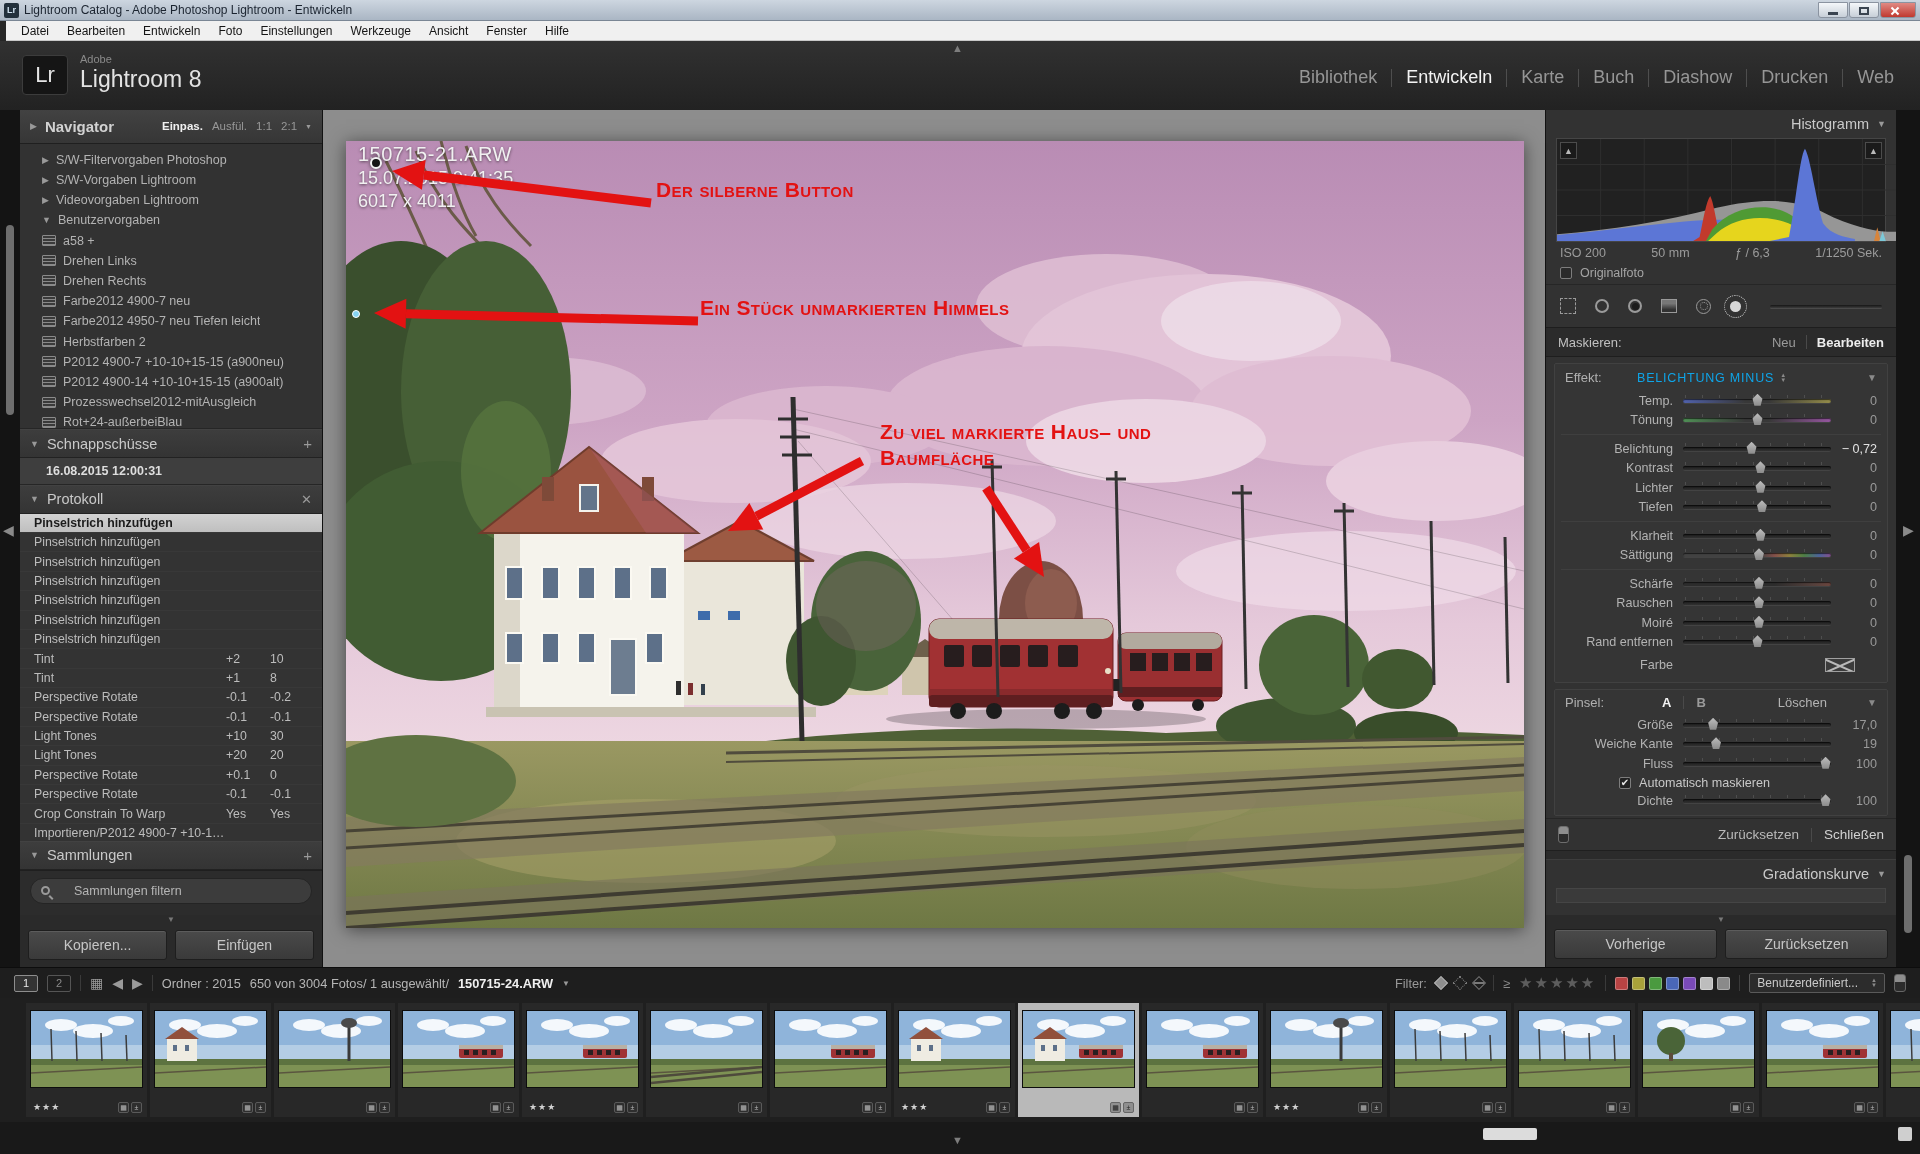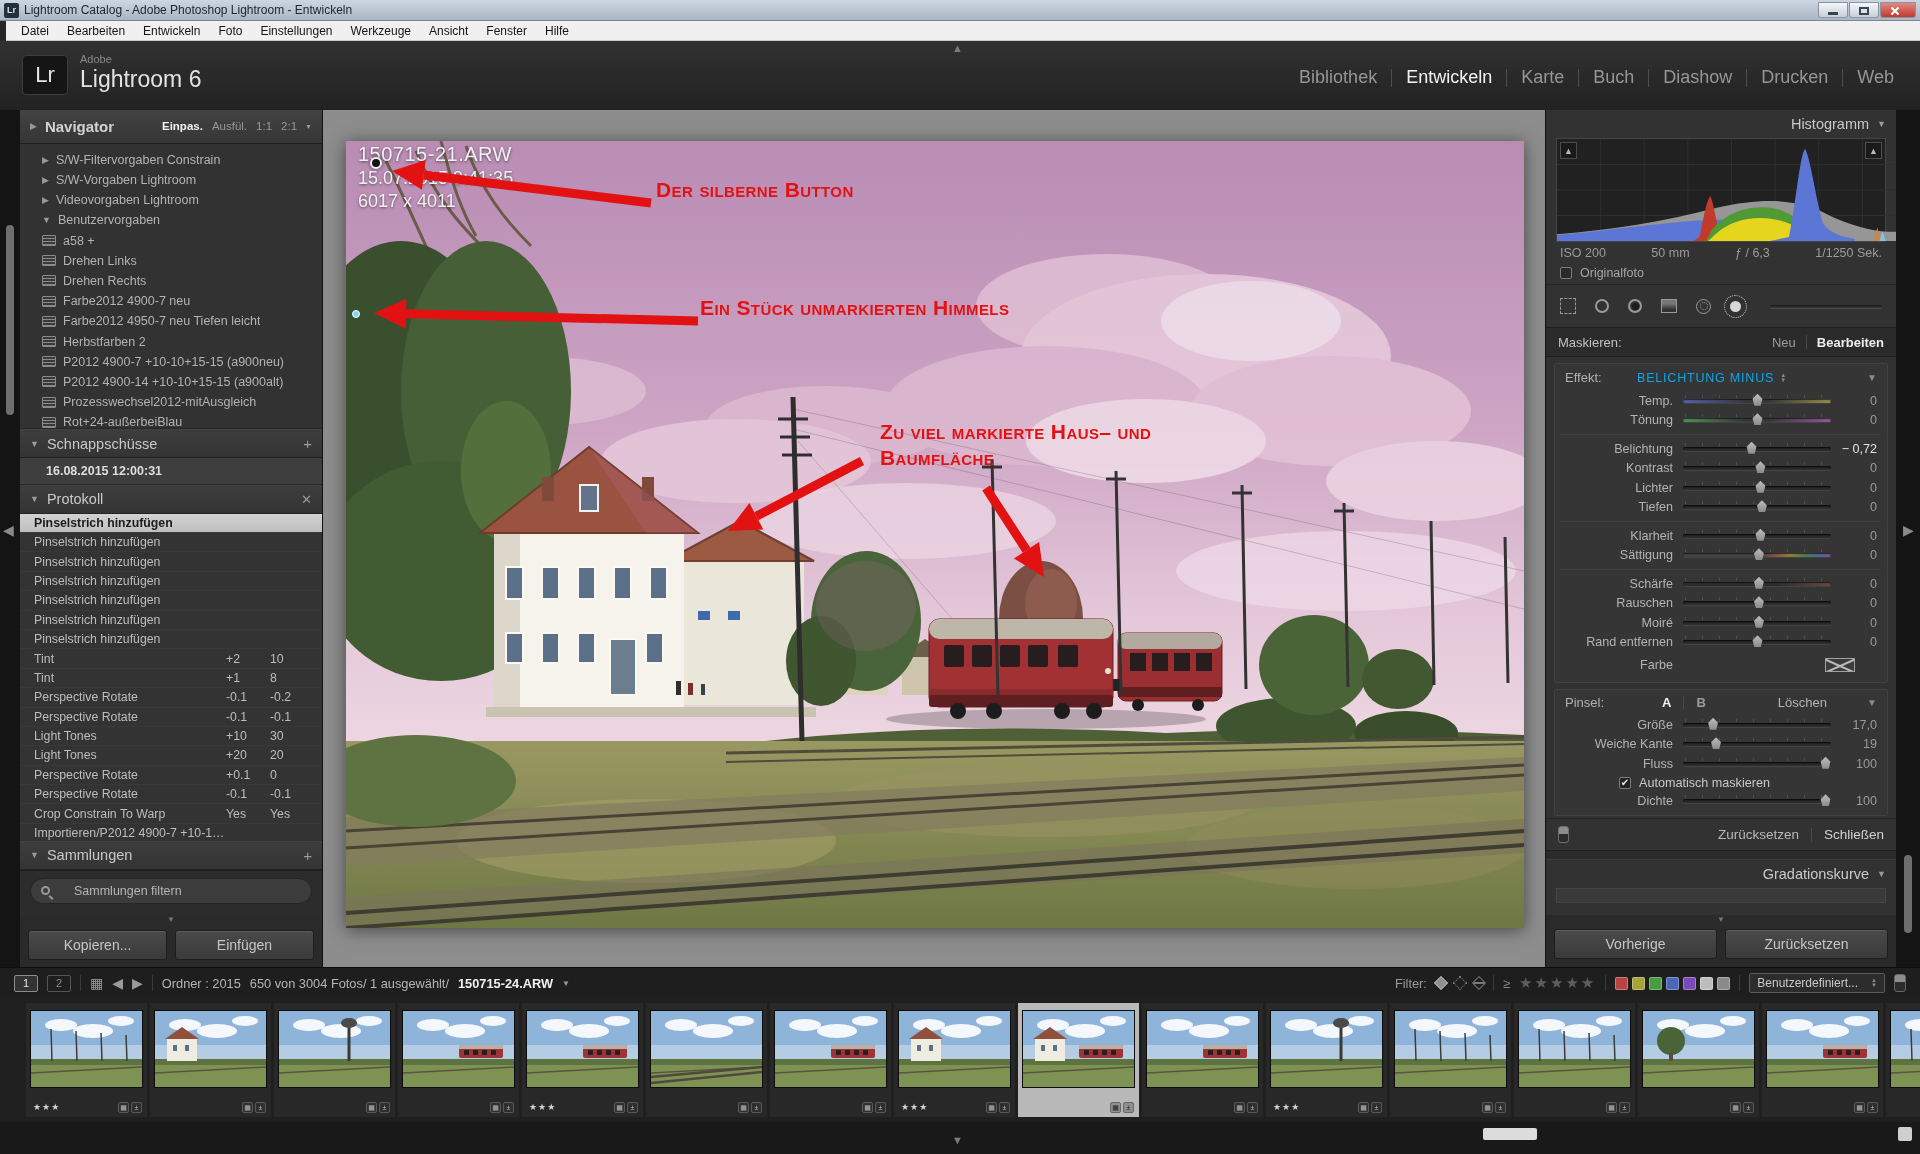--- a/index.html
+++ b/index.html
@@ -215,21 +215,21 @@
       <span class="menu-item">Werkzeuge</span>
       <span class="menu-item">Ansicht</span>
       <span class="menu-item">Fenster</span>
       <span class="menu-item">Hilfe</span>
     </div>
 
   <div class="appheader">
     <div class="logo-box">Lr</div>
     <div class="brand">
       <div class="brand-small">Adobe</div>
-      <div class="brand-name">Lightroom 6</div>
+      <div class="brand-name">Lightroom 8</div>
     </div>
     <div class="collapse-up">▲</div>
     <div class="modules" id="modules">
         <span class="module">Bibliothek</span>
         <span class="mod-div"></span>
         <span class="module active">Entwickeln</span>
         <span class="mod-div"></span>
         <span class="module">Karte</span>
         <span class="mod-div"></span>
         <span class="module">Buch</span>
@@ -257,21 +257,21 @@
             <span class="nav-zoom active">Einpas.</span>
             <span class="nav-zoom">Ausfül.</span>
             <span class="nav-zoom">1:1</span>
             <span class="nav-zoom">2:1</span>
           </span>
         <span class="tri" style="font-size:7px;">▼</span>
       </div>
       <div class="presets" id="presets">
           <div class="prow">
             <span class="tri">▶</span>
-            <span class="pname">S/W-Filtervorgaben Constrain</span>
+            <span class="pname">S/W-Filtervorgaben Photoshop</span>
           </div>
           <div class="prow">
             <span class="tri">▶</span>
             <span class="pname">S/W-Vorgaben Lightroom</span>
           </div>
           <div class="prow">
             <span class="tri">▶</span>
             <span class="pname">Videovorgaben Lightroom</span>
           </div>
           <div class="prow">

